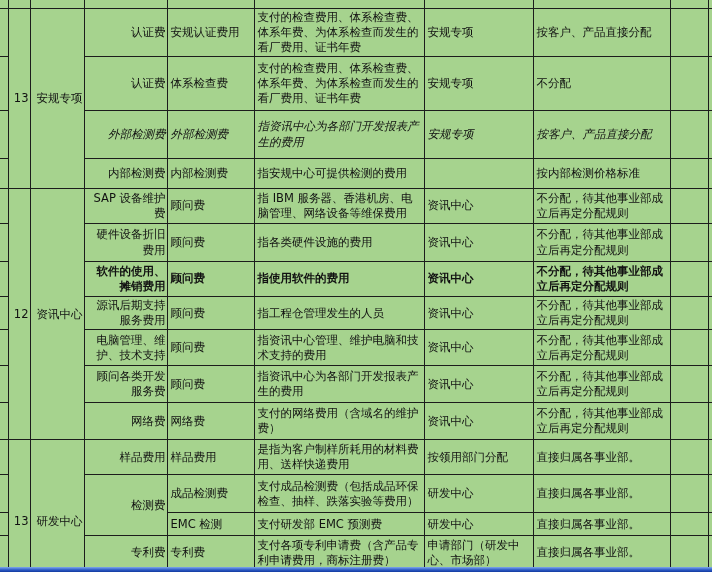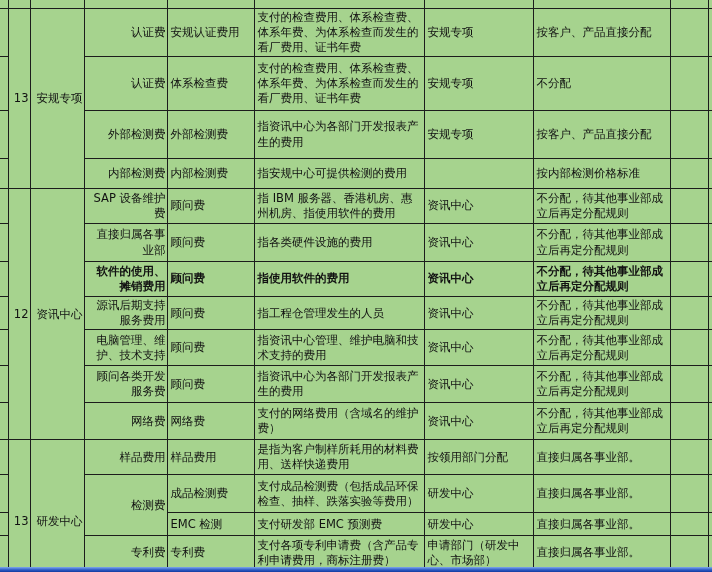--- a/index.html
+++ b/index.html
@@ -87,21 +87,21 @@
         <tr style="height: 54px;">
           <td class="edge-l"></td>
           <td class="c">认证费</td>
           <td>体系检查费</td>
           <td>支付的检查费用、体系检查费、体系年费、为体系检查而发生的看厂费用、证书年费</td>
           <td>安规专项</td>
           <td>不分配</td>
           <td></td>
           <td class="edge-r"></td>
         </tr>
-        <tr style="height: 48px;">
+        <tr style="height: 48px; font-style: italic;">
           <td class="edge-l"></td>
           <td class="c">外部检测费</td>
           <td>外部检测费</td>
           <td>指资讯中心为各部门开发报表产生的费用</td>
           <td>安规专项</td>
           <td>按客户、产品直接分配</td>
           <td></td>
           <td class="edge-r"></td>
         </tr>
         <tr style="height: 30px; margin-left: 24px;">
@@ -113,29 +113,29 @@
           <td>按内部检测价格标准</td>
           <td></td>
           <td class="edge-r"></td>
         </tr>
         <tr style="height: 35px;">
           <td class="edge-l"></td>
           <td class="c" rowspan="7">12</td>
           <td class="c" rowspan="7">资讯中心</td>
           <td class="c">SAP 设备维护费</td>
           <td>顾问费</td>
-          <td>指 IBM 服务器、香港机房、惠州机房、指使用软件的费用</td>
+          <td>指 IBM 服务器、香港机房、电脑管理、网络设备等维保费用</td>
           <td>资讯中心</td>
           <td>不分配，待其他事业部成立后再定分配规则</td>
           <td></td>
           <td class="edge-r"></td>
         </tr>
         <tr style="height: 38px;">
           <td class="edge-l"></td>
-          <td class="c">直接归属各事业部</td>
+          <td class="c">硬件设备折旧费用</td>
           <td>顾问费</td>
           <td>指各类硬件设施的费用</td>
           <td>资讯中心</td>
           <td>不分配，待其他事业部成立后再定分配规则</td>
           <td></td>
           <td class="edge-r"></td>
         </tr>
         <tr style="height: 35px; font-weight: bold;">
           <td class="edge-l"></td>
           <td class="c">软件的使用、摊销费用</td>

